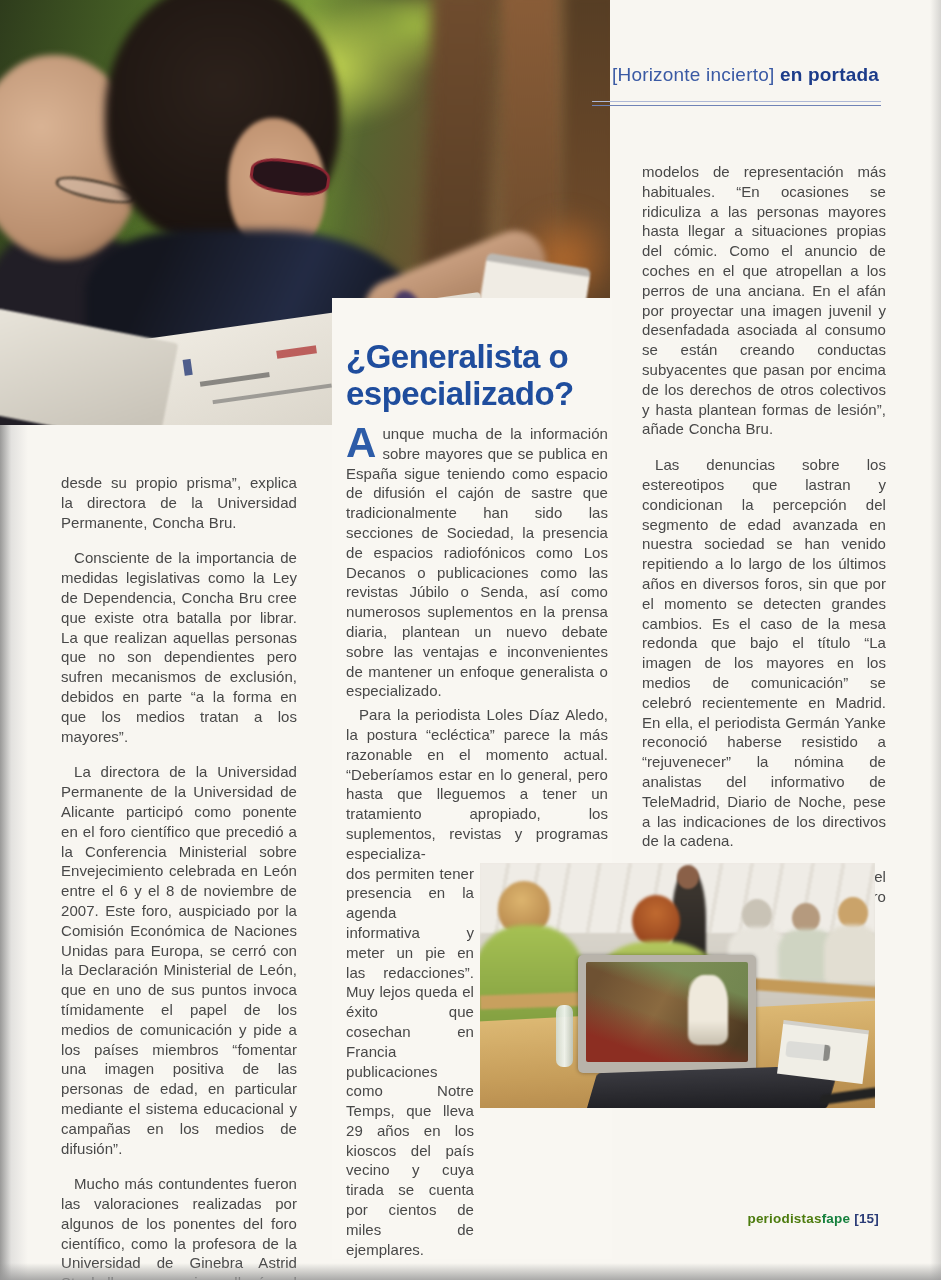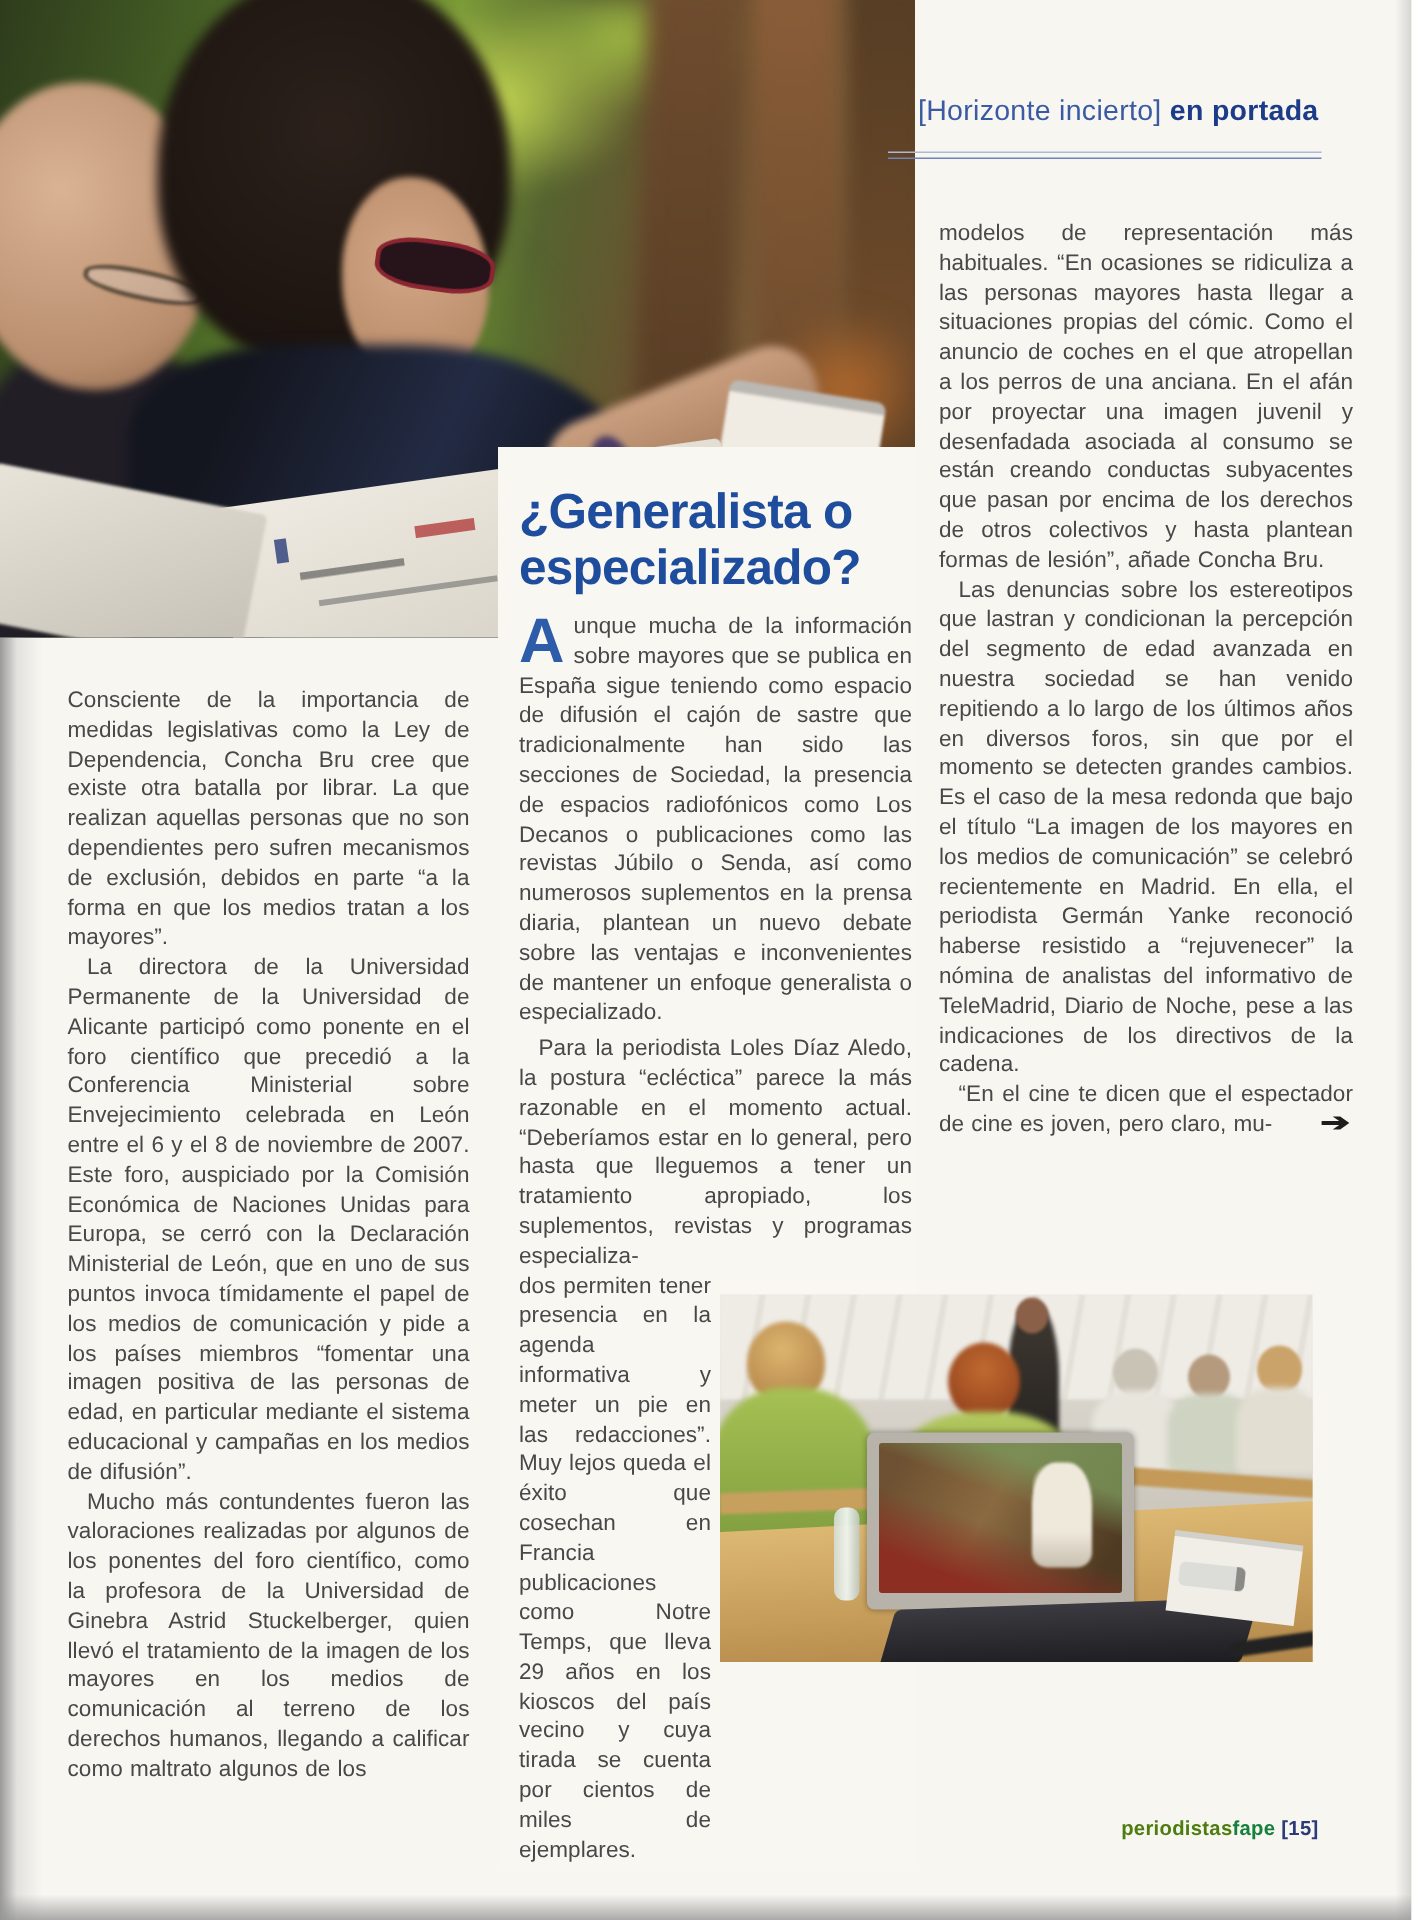--- a/index.html
+++ b/index.html
@@ -17,30 +17,30 @@
     background:linear-gradient(to left,rgba(150,150,150,.35),rgba(150,150,150,0));pointer-events:none;}
   
   .section-header{position:absolute;top:64px;right:62px;z-index:3;text-align:center;
     font-size:19px;letter-spacing:.2px;}
   .section-header .bracket{color:#3a5aa4;font-weight:normal;}
   .section-header .bold{color:#1c3c8a;font-weight:bold;}
   .section-rule{position:absolute;left:592px;right:60px;top:101px;height:3px;z-index:3;
     border-top:1.6px solid #aeb8d6;border-bottom:1.6px solid #7083b6;}
   
   .col{position:absolute;z-index:3;}
-  .col p{margin:0;text-align:justify;font-size:15px;line-height:19.8px;color:#484848;
+  .col p{margin:16px;text-align:justify;font-size:15px;line-height:19.8px;color:#484848;
     letter-spacing:.05px;word-spacing:.5px;}
   .col p + p{text-indent:13px;}
   .col-1{left:45px;top:457px;width:268px;}
   .col-3{left:626px;top:146px;width:276px;}
   .more-arrow{display:inline-block;margin-left:14px;color:#1d1d1d;font-weight:bold;
     font-size:17px;line-height:10px;transform:scaleX(1.4);transform-origin:left center;}
   
   .feature-box{position:absolute;left:332px;top:298px;width:280px;z-index:2;background:#f9f7f2;}
-  .feature-headline{margin:24px 4px 12px 14px;font-size:33px;line-height:37px;font-weight:bold;
+  .feature-headline{margin:40px 4px 12px 14px;font-size:33px;line-height:37px;font-weight:bold;
     color:#1f4d9d;letter-spacing:-.5px;white-space:pre-line;}
   .feature-body{margin-left:14px;}
   .feature-body p{margin:0;text-align:justify;font-size:15px;line-height:19.8px;color:#484848;
     letter-spacing:.05px;word-spacing:.5px;}
   .feature-wide{width:262px;}
   .feature-wide.indent{text-indent:13px;margin-top:4px;}
   .feature-narrow{width:128px;}
   .drop-cap{float:left;font-size:42px;line-height:34px;font-weight:bold;color:#2d5ca8;
     margin:2px 6px 0 0;}
   
@@ -173,20 +173,21 @@
     <div class="pt-news-left"></div>
   </div>
 
   <div class="section-header">
     <span class="bracket">[Horizonte incierto]</span>
     <span class="bold">en portada</span>
   </div>
   <div class="section-rule"></div>
 
   <div class="col col-1">
+    <p>desde su propio prisma”, explica la directora de la Universidad Permanente, Concha Bru.</p>
     <p>Consciente de la importancia de medidas legislativas como la Ley de Dependencia, Concha Bru cree que existe otra batalla por librar. La que realizan aquellas personas que no son dependientes pero sufren mecanismos de exclusión, debidos en parte “a la forma en que los medios tratan a los mayores”.</p>
     <p>La directora de la Universidad Permanente de la Universidad de Alicante participó como ponente en el foro científico que precedió a la Conferencia Ministerial sobre Envejecimiento celebrada en León entre el 6 y el 8 de noviembre de 2007. Este foro, auspiciado por la Comisión Económica de Naciones Unidas para Europa, se cerró con la Declaración Ministerial de León, que en uno de sus puntos invoca tímidamente el papel de los medios de comunicación y pide a los países miembros “fomentar una imagen positiva de las personas de edad, en particular mediante el sistema educacional y campañas en los medios de difusión”.</p>
     <p>Mucho más contundentes fueron las valoraciones realizadas por algunos de los ponentes del foro científico, como la profesora de la Universidad de Ginebra Astrid Stuckelberger, quien llevó el tratamiento de la imagen de los mayores en los medios de comunicación al terreno de los derechos humanos, llegando a calificar como maltrato algunos de los</p>
   </div>
 
   <div class="feature-box">
     <h1 class="feature-headline">¿Generalista o
 especializado?</h1>
     <div class="feature-body">
       <p class="feature-wide"><span class="drop-cap">A</span><span>unque mucha de la información sobre mayores que se publica en España sigue teniendo como espacio de difusión el cajón de sastre que tradicionalmente han sido las secciones de Sociedad, la presencia de espacios radiofónicos como Los Decanos o publicaciones como las revistas Júbilo o Senda, así como numerosos suplementos en la prensa diaria, plantean un nuevo debate sobre las ventajas e inconvenientes de mantener un enfoque generalista o especializado.</span></p>

